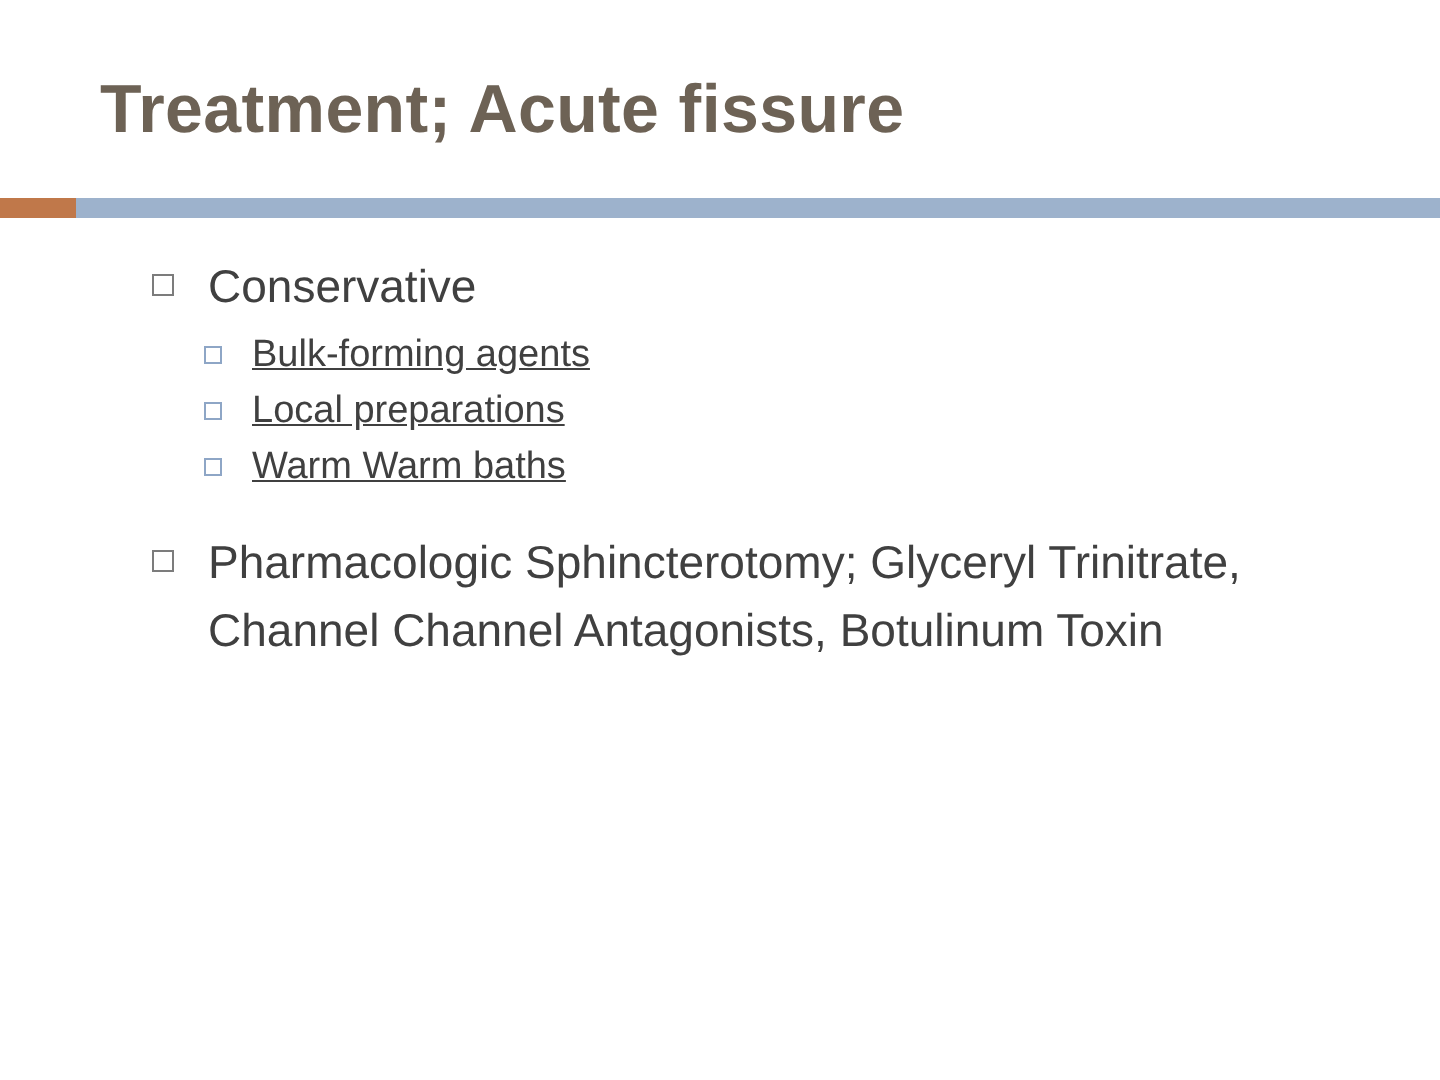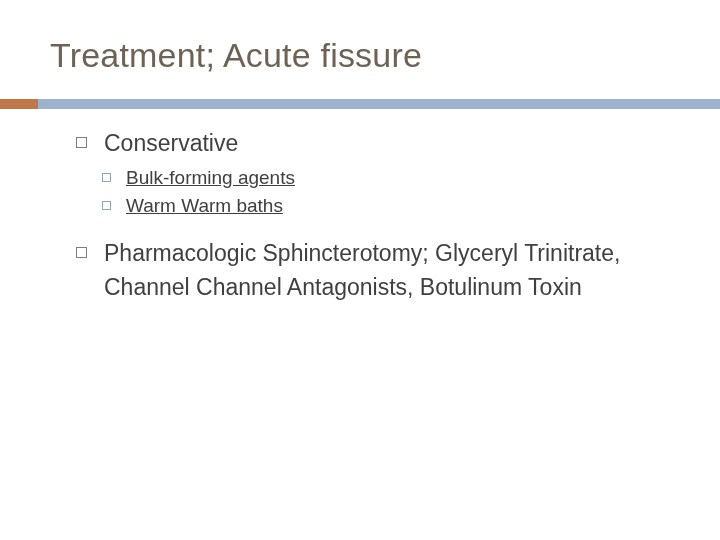--- a/index.html
+++ b/index.html
@@ -20,21 +20,21 @@
     background: #ffffff;
   }
   .slide-title {
     position: absolute;
     left: 50px;
     top: 34px;
     width: 640px;
     font-size: 34px;
     line-height: 42px;
     color: #6d6255;
-    font-weight: normal;
+    font-weight: bold;
     letter-spacing: 0.2px;
   }
   .title-rule {
     position: absolute;
     left: 0;
     top: 99px;
     width: 720px;
     height: 10px;
     background: #9db2cc;
   }
@@ -113,20 +113,24 @@
       <span>Conservative</span>
     </div>
 
     <div class="sub-list">
       <div class="lvl2">
         <span class="marker2"></span>
         <span>Bulk-forming agents</span>
       </div>
       <div class="lvl2">
         <span class="marker2"></span>
+        <span>Local preparations</span>
+      </div>
+      <div class="lvl2">
+        <span class="marker2"></span>
         <span>Warm Warm baths</span>
       </div>
     </div>
 
     <div class="gap"></div>
 
     <div class="lvl1">
       <span class="marker"></span>
       <span>Pharmacologic Sphincterotomy;  Glyceryl Trinitrate, Channel Channel Antagonists, Botulinum Toxin</span>
     </div>

